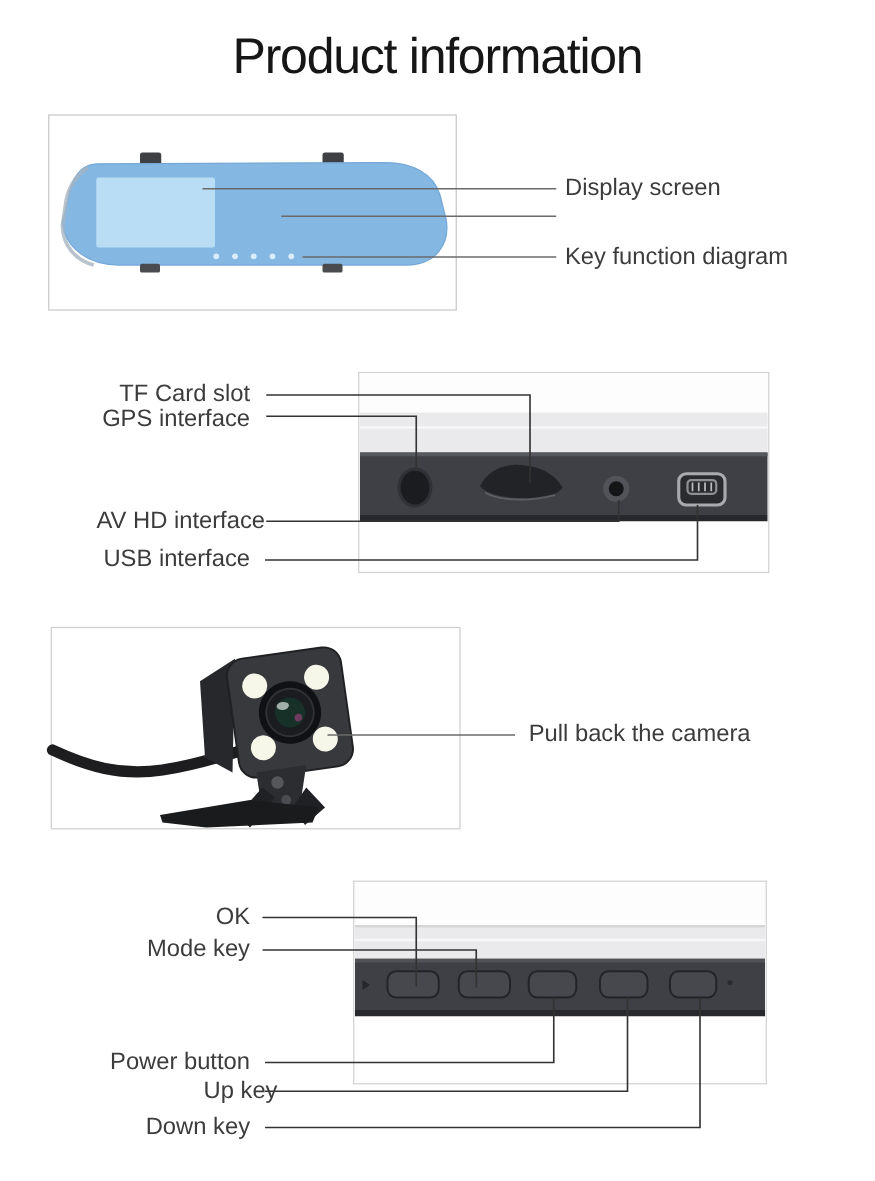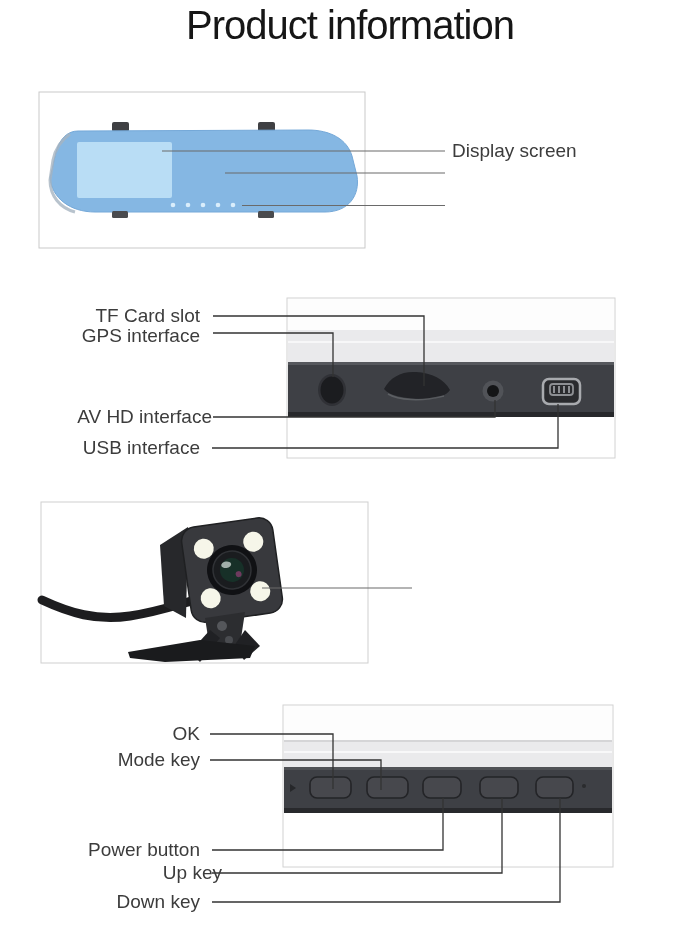--- a/index.html
+++ b/index.html
@@ -1,21 +1,21 @@
 <!DOCTYPE html>
 <html><head>
 <meta charset="utf-8">
 <style>
   html,body{margin:0;padding:0;background:#ffffff;}
   .canvas{
     position:relative;width:700px;height:945px;background:#ffffff;
     font-family:"Liberation Sans","DejaVu Sans",sans-serif;overflow:hidden;
   }
   .page-title{
-    position:absolute;left:0;top:2px;width:700px;text-align:center;
+    position:absolute;left:0;top:22px;width:700px;text-align:center;
     font-size:40px;letter-spacing:-1px;color:#161616;line-height:46px;
   }
   .diagram-svg{position:absolute;left:0;top:0;}
   .lbl{
     position:absolute;font-size:19px;line-height:22px;color:#3c3c3c;
     white-space:nowrap;
   }
   .lbl.right{text-align:right;}
 </style>
 </head>
@@ -169,26 +169,28 @@
         <polyline points="210,734 333,734 333,789"></polyline>
         <polyline points="210,760 381,760 381,790"></polyline>
         <polyline points="212,850 443,850 443,798"></polyline>
         <polyline points="212,873 502,873 502,798"></polyline>
         <polyline points="212,902 560,902 560,798"></polyline>
       </g>
     </g>
   </svg>
 
   <div class="lbl" style="left:452px;top:140px;">Display screen</div>
+  <div class="lbl" style="left:452px;top:195px;">Key function diagram</div>
 
   <div class="lbl right" style="right:500px;top:305px;">TF Card slot</div>
   <div class="lbl right" style="right:500px;top:325px;">GPS interface</div>
   <div class="lbl right" style="right:488px;top:406px;">AV HD interface</div>
   <div class="lbl right" style="right:500px;top:437px;">USB interface</div>
 
+  <div class="lbl" style="left:423px;top:577px;">Pull back the camera</div>
 
   <div class="lbl right" style="right:500px;top:723px;text-align:right;">OK</div>
   <div class="lbl right" style="right:500px;top:749px;text-align:center;">Mode key</div>
   <div class="lbl right" style="right:500px;top:839px;">Power button</div>
   <div class="lbl right" style="right:478px;top:862px;">Up key</div>
   <div class="lbl right" style="right:500px;top:891px;">Down key</div>
 
 </div>
 
 </body></html>

